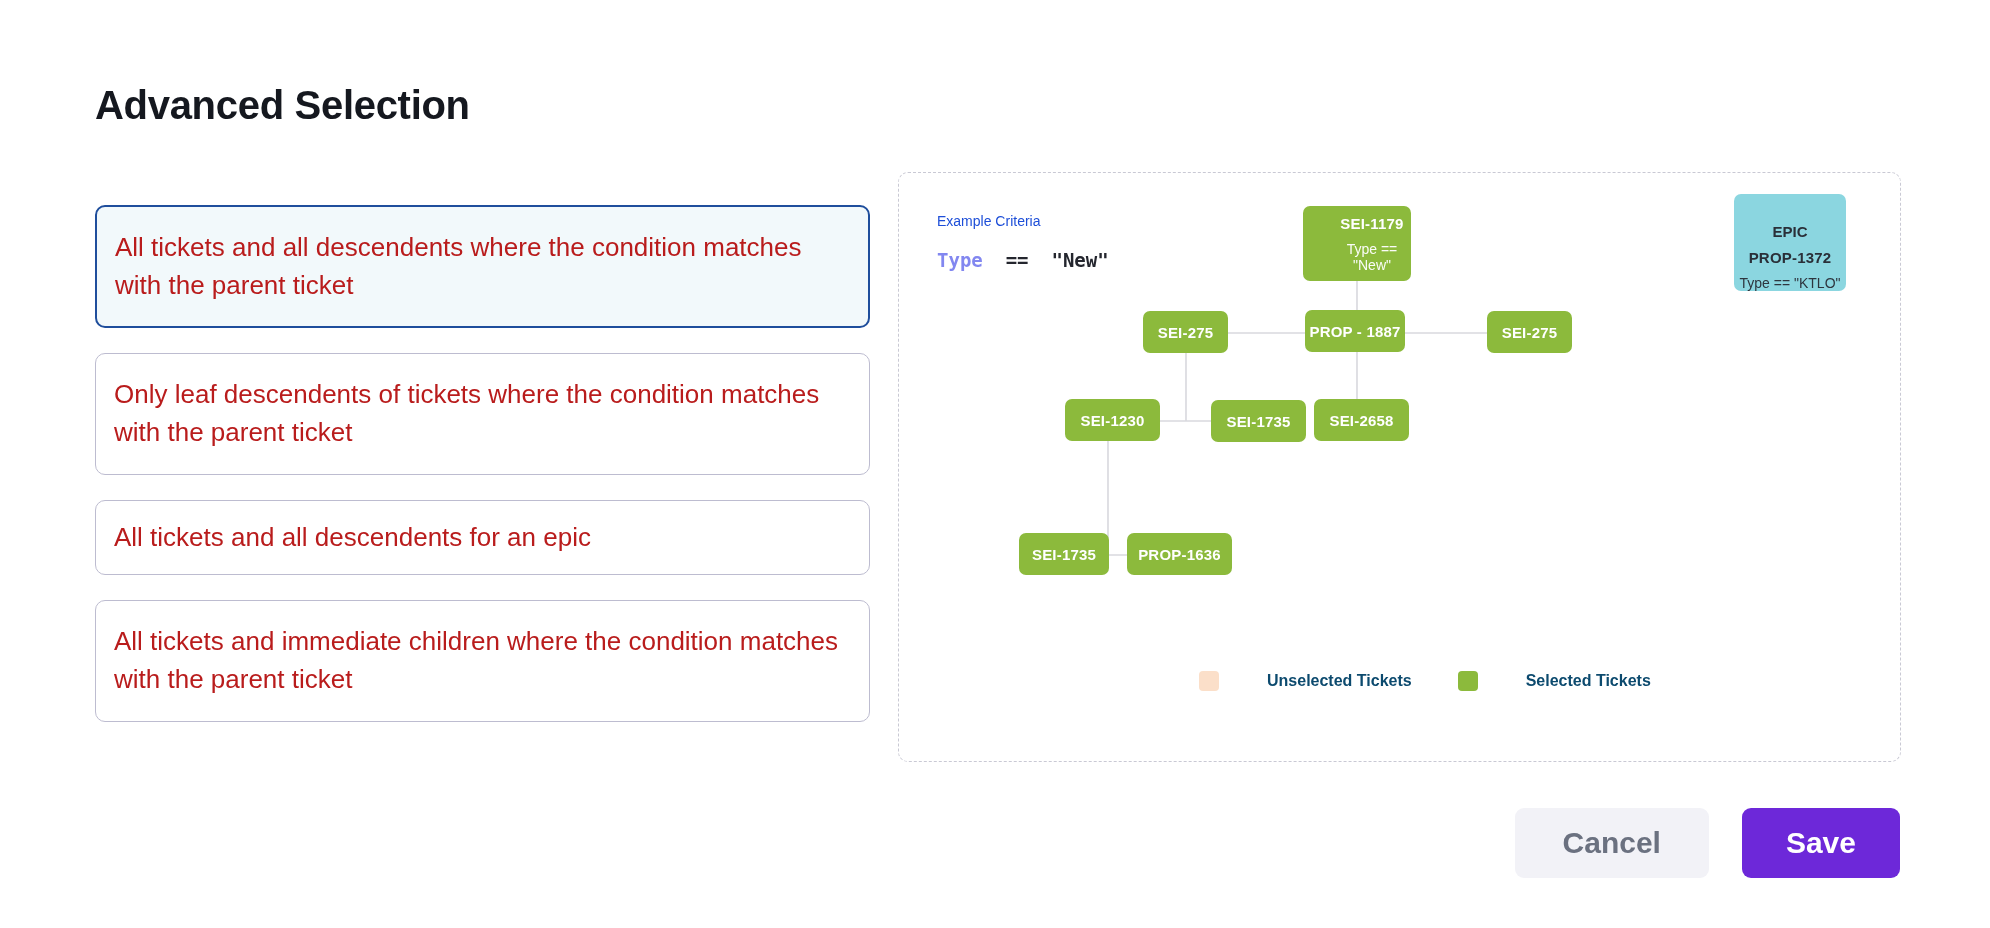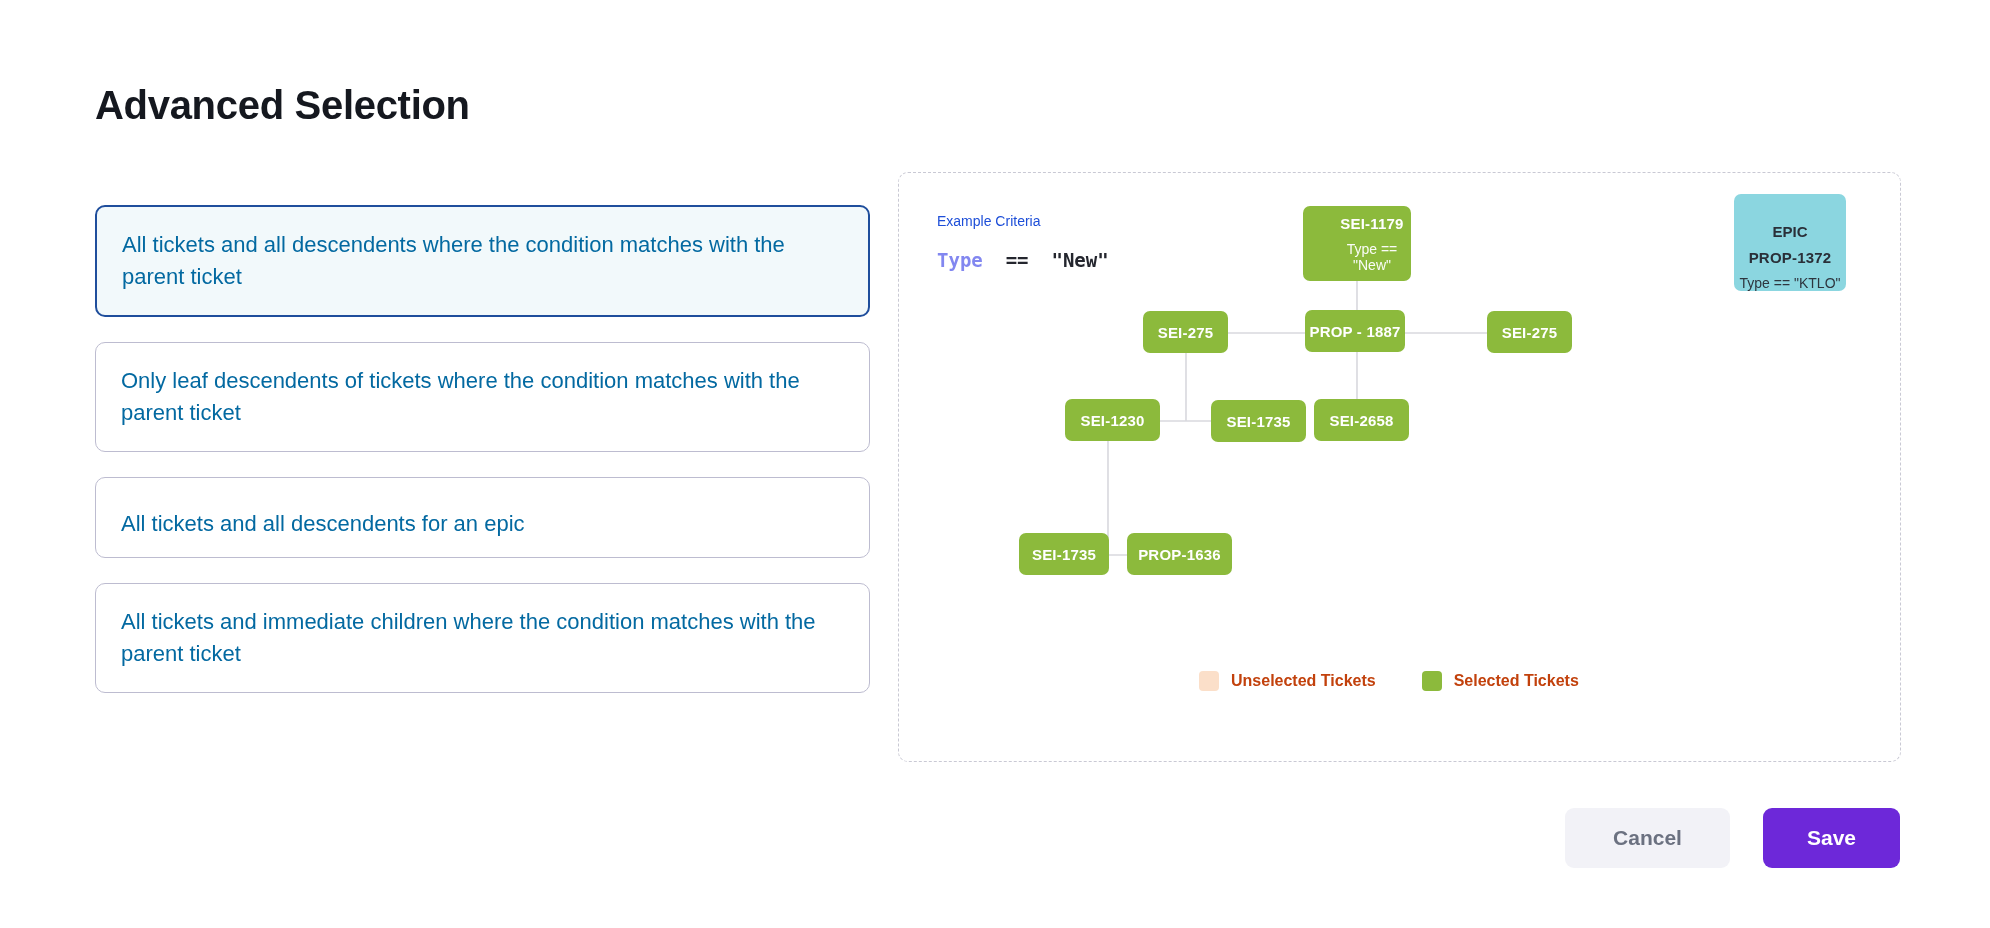--- a/index.html
+++ b/index.html
@@ -42,27 +42,26 @@
     margin-bottom: 25px;
     cursor: pointer;
     display: flex;
     align-items: center;
   }
   .option-card.selected {
     border: 2px solid #1f4e9c;
     background: #f2f9fb;
   }
   .option-label {
-    font-size: 22px;
+    font-size: 26px;
     line-height: 1.45;
-    color: #0369a1;
-    margin-left: 7px;
+    color: #b91c1c;
   }
   .option-card.two-line { min-height: 106px; }
-  .option-card.one-line { min-height: 68px; padding-top: 30px; padding-bottom: 18px; }
+  .option-card.one-line { min-height: 68px; padding-top: 18px; padding-bottom: 18px; }
 
   
   #diagram-panel {
     position: absolute;
     left: 898px; top: 172px;
     width: 1003px; height: 590px;
     border: 1px dashed #c9c9d4;
     border-radius: 10px;
     background: #ffffff;
   }
@@ -129,34 +128,34 @@
   
   #legend {
     position: absolute;
     left: 300px; top: 498px;
     display: flex;
     align-items: center;
     gap: 46px;
   }
   .legend-item { display: flex; align-items: center; gap: 12px; }
   .legend-swatch { width: 20px; height: 20px; border-radius: 4px; }
-  .legend-text { font-size: 16px; color: #c2410c; font-weight: bold; }
+  .legend-text { font-size: 16px; color: #0c4a6e; font-weight: bold; margin-left: 36px; }
 
   
   #footer-actions {
     position: absolute;
     right: 90px; top: 808px;
     display: flex;
     align-items: center;
     gap: 33px;
   }
   .btn {
     border: none;
     border-radius: 9px;
-    font-size: 21px;
+    font-size: 30px;
     font-weight: bold;
     cursor: pointer;
     font-family: "Liberation Sans", sans-serif;
   }
   #cancel-button {
     background: #f2f2f7;
     color: #6b7180;
     padding: 18px 48px;
   }
   #save-button {

